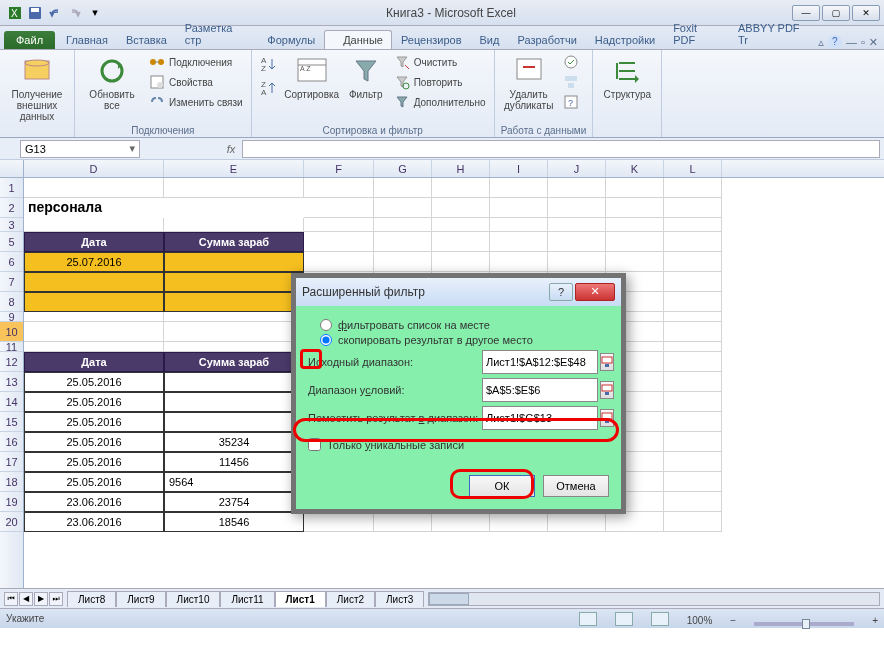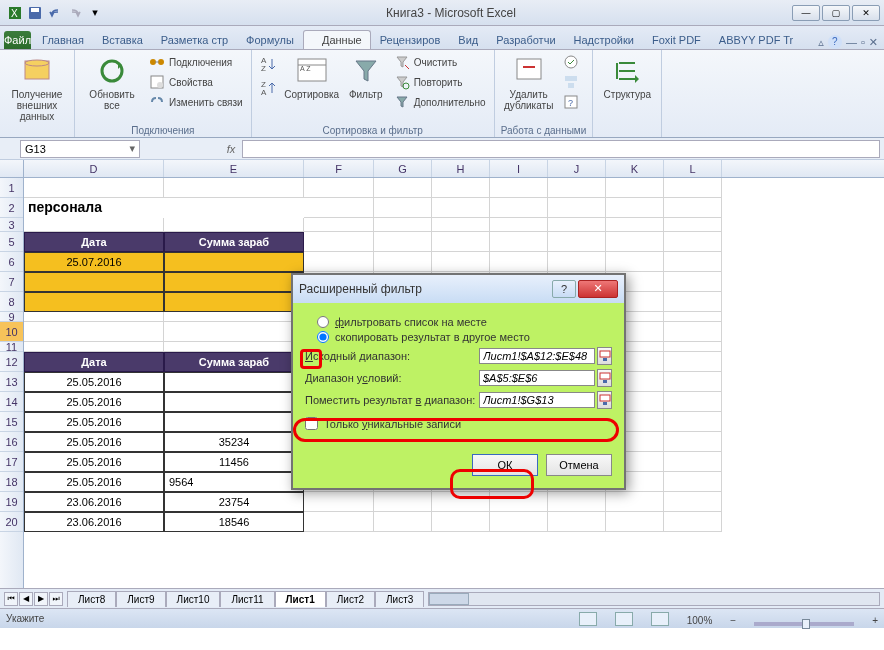--- a/index.html
+++ b/index.html
@@ -8,21 +8,21 @@
 
 .titlebar { height: 26px; background: linear-gradient(#e8edf5, #d6e0ef); display: flex; align-items: center; border-bottom: 1px solid #aab; }
 .qat { display: flex; align-items: center; gap: 2px; padding: 0 6px; }
 .qat-btn { width: 18px; height: 18px; border: 1px solid transparent; border-radius: 2px; display: flex; align-items: center; justify-content: center; }
 .title-text { flex: 1; text-align: center; color: #444; font-size: 12px; }
 .win-ctrl { display: flex; gap: 2px; padding-right: 4px; }
 .win-btn { width: 28px; height: 16px; border: 1px solid #8a9db5; border-radius: 2px; background: linear-gradient(#f5f7fa,#d8e0ec); display: flex; align-items: center; justify-content: center; font-size: 9px; }
 
 
 .ribbon-tabs { height: 24px; background: linear-gradient(#e4ebf6,#d6e0ef); display: flex; align-items: flex-end; padding-left: 4px; border-bottom: 1px solid #aab; }
-.file-tab { background: linear-gradient(#3b7d3b,#2b6b2b); color: #fff; padding: 3px 0; border-radius: 3px 3px 0 0; font-size: 11px; margin-right: 2px; }
+.file-tab { background: linear-gradient(#3b7d3b,#2b6b2b); color: #fff; padding: 3px 12px; border-radius: 3px 3px 0 0; font-size: 11px; margin-right: 2px; }
 .rtab { padding: 3px 8px; color: #3b5d8a; font-size: 11px; cursor: default; border: 1px solid transparent; border-bottom: none; }
 .rtab.active { background: #f4f7fb; border-color: #aab; border-radius: 3px 3px 0 0; color: #444; padding-left: 18px; }
 .ribbon-tabs .help-area { margin-left: auto; display: flex; align-items: center; gap: 4px; padding-right: 6px; }
 
 
 .ribbon { height: 88px; background: linear-gradient(#f4f7fb,#e4ebf6); border-bottom: 1px solid #98a8c0; display: flex; }
 .rgroup { border-right: 1px solid #c0cde0; padding: 3px 6px 1px 6px; display: flex; flex-direction: column; }
 .rgroup-body { flex: 1; display: flex; align-items: flex-start; gap: 4px; }
 .rgroup-label { text-align: center; font-size: 10px; color: #5a6e8c; padding-top: 1px; }
 .big-btn { display: flex; flex-direction: column; align-items: center; width: 62px; padding: 2px; text-align: center; font-size: 10px; color: #444; line-height: 1.1; }
@@ -79,32 +79,32 @@
 .hscroll-thumb { position: absolute; left: 0; width: 40px; height: 12px; background: #cdd8e8; border: 1px solid #9ab; }
 
 
 .status { height: 20px; background: linear-gradient(#dce6f4,#c8d6ea); border-top: 1px solid #aab; display: flex; align-items: center; font-size: 10px; padding: 0 6px; color: #444; }
 .status .right { margin-left: auto; display: flex; align-items: flex-end; gap: 18px; }
 .view-btn { width: 18px; height: 14px; border: 1px solid #8aa; background: #e8f0fa; }
 .zoom-slider { width: 100px; height: 4px; background: #aac; position: relative; }
 .zoom-thumb { position: absolute; left: 48px; top: -3px; width: 8px; height: 10px; background: #e8f0fa; border: 1px solid #789; }
 
 
-.dialog { position: absolute; left: 291px; top: 273px; width: 335px; background: #bef264; border: 2px solid #737373; box-shadow: 3px 3px 12px rgba(0,0,0,0.4); }
+.dialog { position: absolute; left: 291px; top: 273px; width: 335px; background: #86efac; border: 5px solid #737373; box-shadow: 3px 3px 12px rgba(0,0,0,0.4); }
 .dlg-title { height: 28px; background: linear-gradient(#e8f0fc,#c8dcf4); display: flex; align-items: center; padding: 0 6px; font-size: 12px; color: #333; }
 .dlg-title .dlg-ctrl { margin-left: auto; display: flex; gap: 2px; }
 .dlg-help { width: 24px; height: 18px; background: linear-gradient(#e8f0fc,#c8dcf4); border: 1px solid #8aa; border-radius: 2px; text-align: center; font-size: 11px; line-height: 16px; }
 .dlg-close { width: 40px; height: 18px; background: linear-gradient(#e77,#c33); border: 1px solid #a22; border-radius: 2px; color: #fff; text-align: center; font-size: 11px; line-height: 15px; }
 .dlg-body { padding: 10px 12px; font-size: 11px; color: #333; }
 .dlg-group-label { margin-bottom: 4px; }
 .radio-row { display: flex; align-items: center; gap: 6px; margin: 3px 0 3px 12px; }
 .radio-row input[type=radio] { width: 12px; height: 12px; }
 .field-row { display: flex; align-items: center; margin: 4px 0; }
 .field-row label { flex: 0 0 174px; }
-.ref-input { width: 116px; height: 16px; border: 1px solid #888; background: #fff; padding: 0 3px; font-size: 11px; font-style: italic; }
+.ref-input { width: 116px; height: 24px; border: 1px solid #888; background: #fff; padding: 0 3px; font-size: 11px; }
 .ref-btn { width: 18px; height: 18px; border: 1px solid #888; background: linear-gradient(#f8f8f8,#ddd); margin-left: 2px; display: flex; align-items: center; justify-content: center; }
 .check-row { display: flex; align-items: center; gap: 6px; margin: 8px 0; }
 .dlg-buttons { display: flex; justify-content: flex-end; gap: 8px; padding: 6px 12px 12px; }
 .dlg-btn { width: 66px; height: 22px; border: 1px solid #888; background: linear-gradient(#f8f8f8,#e4e4e4); font-size: 11px; }
 
 
 .hl-red { position: absolute; border: 3px solid #e00; border-radius: 6px; pointer-events: none; }
 .hl1 { left: 300px; top: 349px; width: 22px; height: 20px; border-radius: 4px; }
 .hl2 { left: 293px; top: 418px; width: 326px; height: 24px; border-radius: 12px; }
 .hl3 { left: 450px; top: 469px; width: 84px; height: 30px; border-radius: 10px; }

